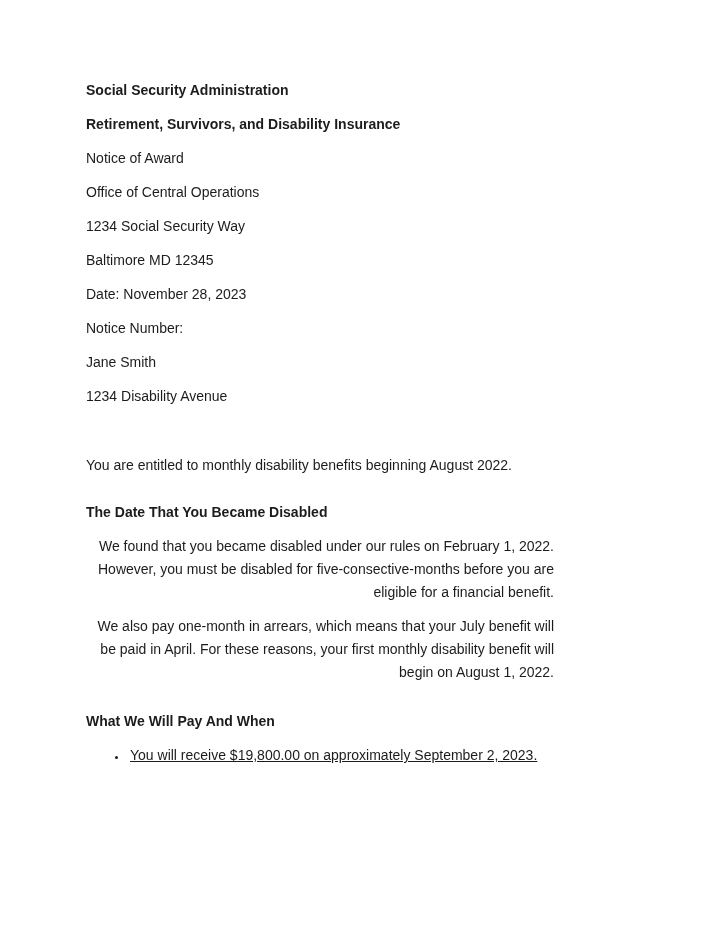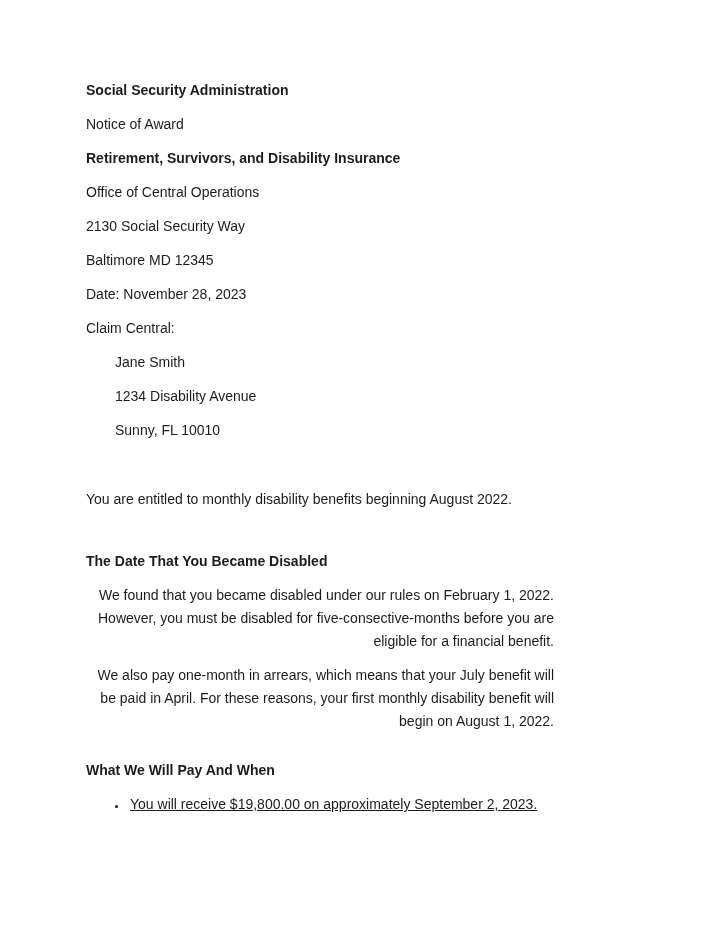--- a/index.html
+++ b/index.html
@@ -30,27 +30,26 @@
   }
   .bold {
     font-weight: 700;
   }
   .office-block {
     margin-top: 4px;
     text-align: left;
   }
   .recipient-block {
     margin-top: 2px;
-    margin-left: 29px;
   }
   .intro-line {
     margin-top: 46px;
   }
   .section-heading-1 {
-    margin-top: 39px;
+    margin-top: 24px;
   }
   .section-heading-2 {
     margin-top: 26px;
   }
   ul.bullet-list {
     margin: 0 0 11px 0;
     padding-left: 42px;
     list-style: disc outside;
   }
   ul.bullet-list li {
@@ -61,35 +60,34 @@
   ul.bullet-list li::marker {
     font-size: 11px;
   }
 </style>
 </head>
 <body>
 
 <div class="page">
 
   <p class="line bold">Social Security Administration</p>
+  <p class="line bold">Retirement, Survivors, and Disability Insurance</p>
   <p class="line">Notice of Award</p>
-  <p class="line bold">Retirement, Survivors, and Disability Insurance</p>
 
   <div class="office-block">
     <p class="line">Office of Central Operations</p>
-    <p class="line">2130 Social Security Way</p>
+    <p class="line">1234 Social Security Way</p>
     <p class="line">Baltimore MD 12345</p>
     <p class="line">Date: November 28, 2023</p>
-    <p class="line">Claim Central:</p>
+    <p class="line">Notice Number:</p>
   </div>
 
   <div class="recipient-block">
     <p class="line">Jane Smith</p>
     <p class="line">1234 Disability Avenue</p>
-    <p class="line">Sunny, FL 10010</p>
   </div>
 
   <p class="line intro-line">You are entitled to monthly disability benefits beginning August 2022.</p>
 
   <p class="line bold section-heading-1">The Date That You Became Disabled</p>
   <p class="para">We found that you became disabled under our rules on February 1, 2022. However, you must be disabled for five-consective-months before you are eligible for a financial benefit.</p>
   <p class="para">We also pay one-month in arrears, which means that your July benefit will be paid in April. For these reasons, your first monthly disability benefit will begin on August 1, 2022.</p>
 
   <p class="line bold section-heading-2">What We Will Pay And When</p>
   <ul class="bullet-list">

